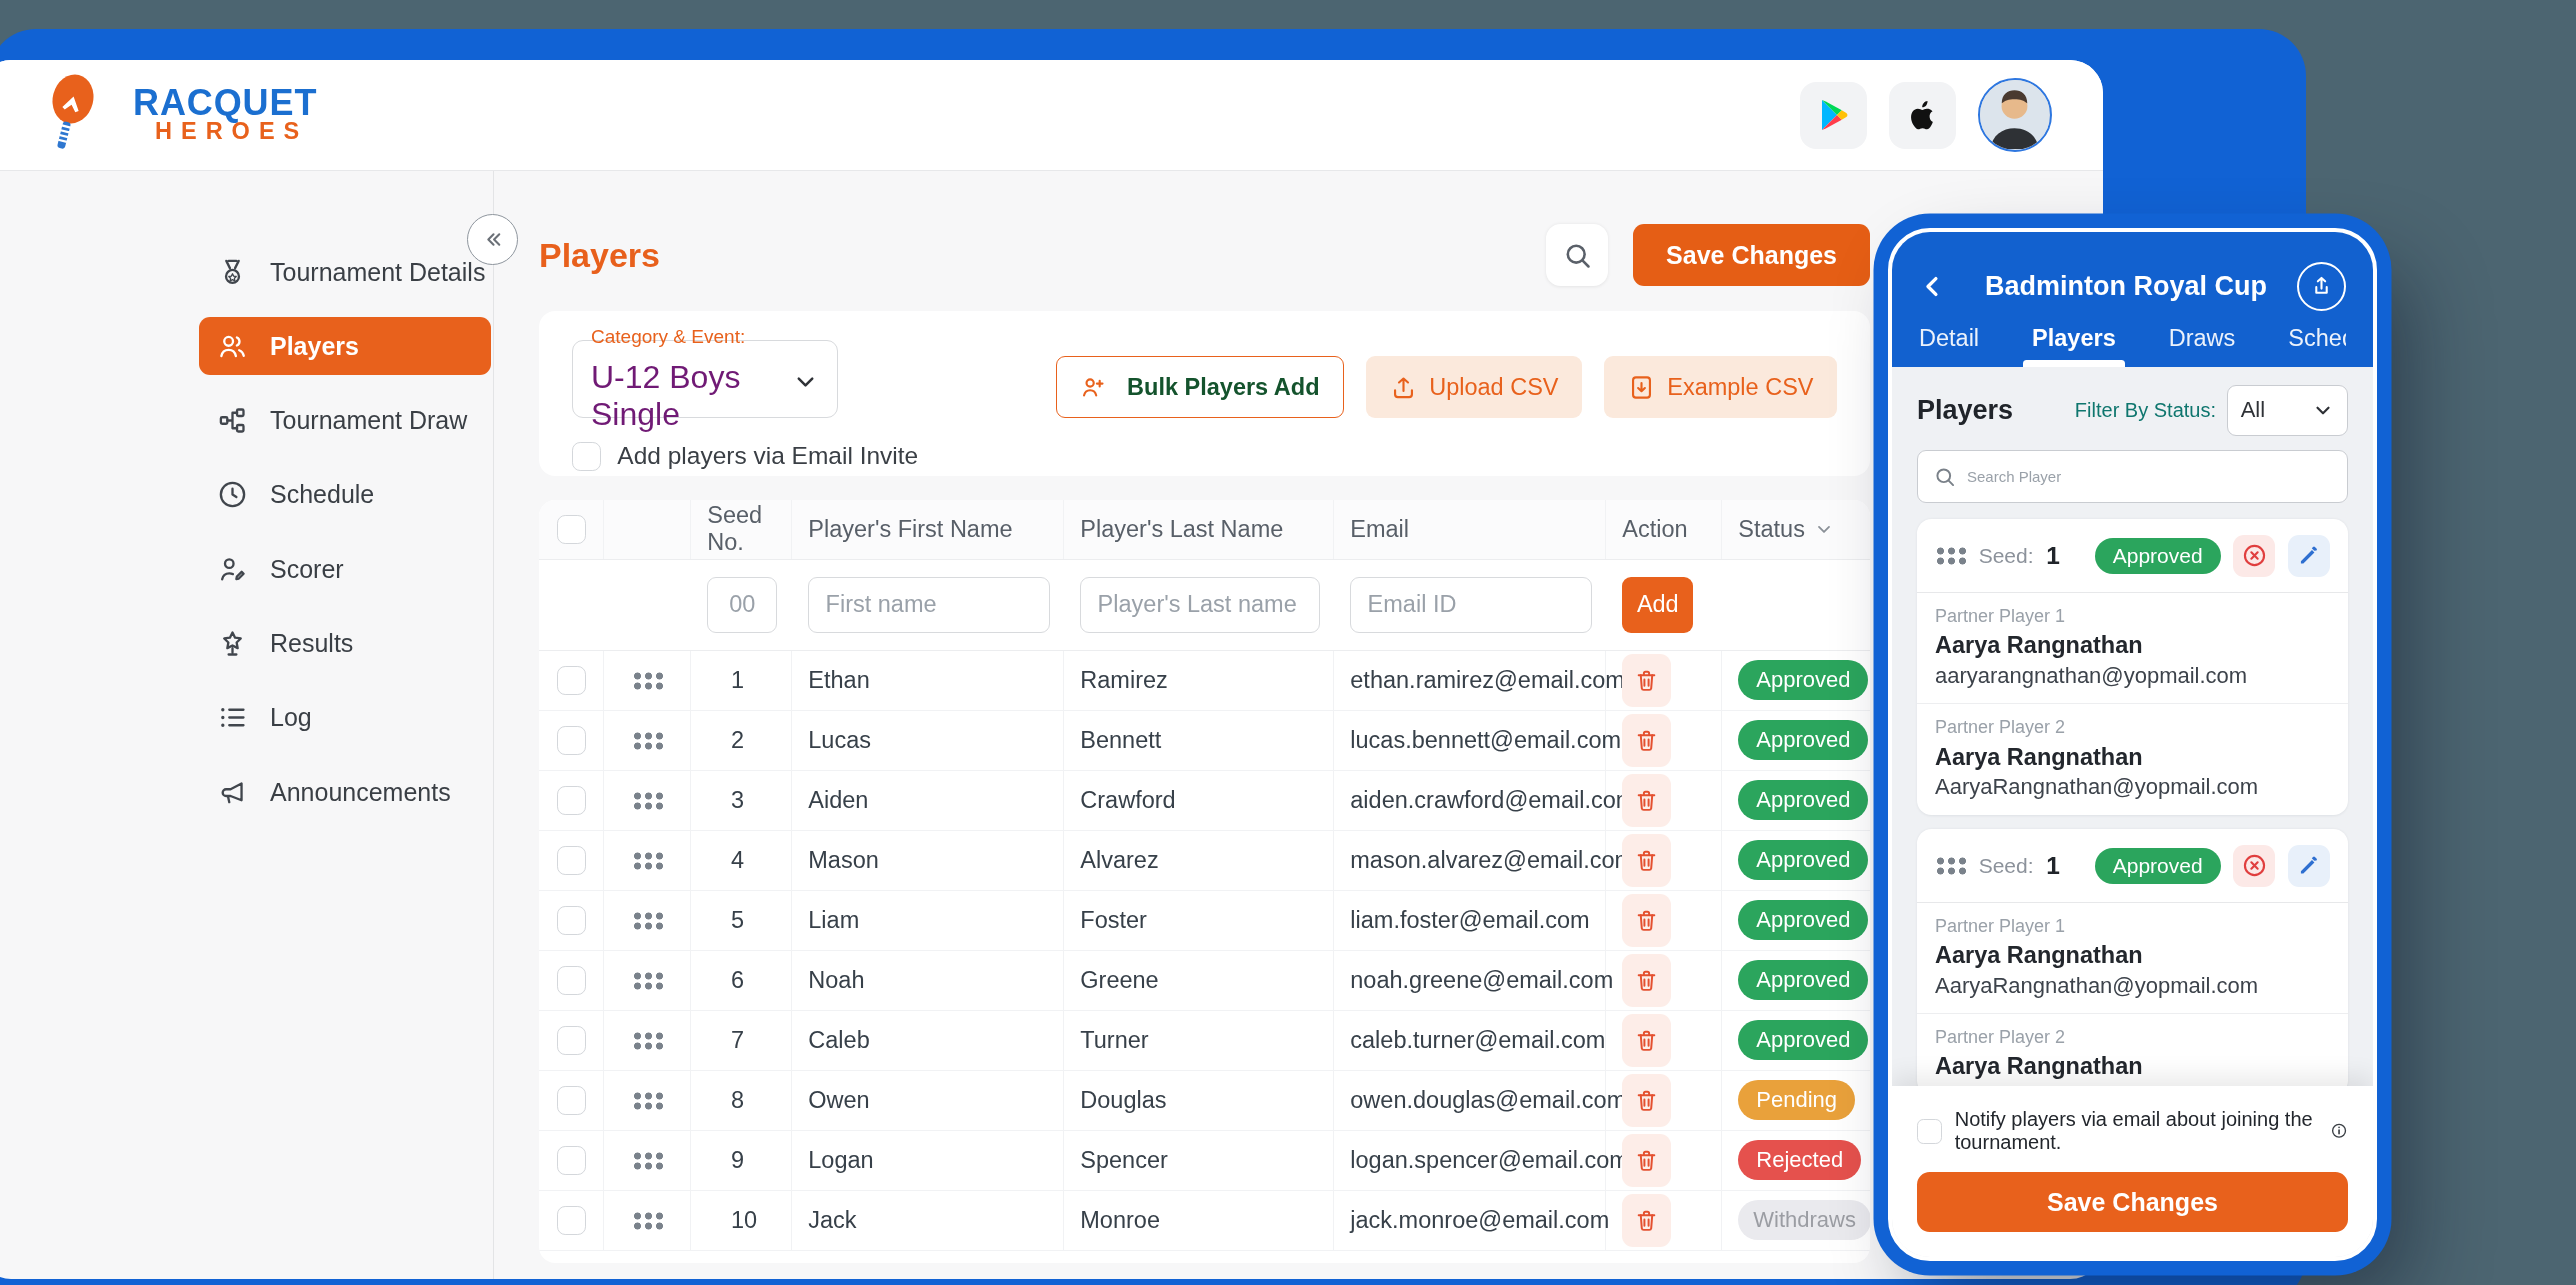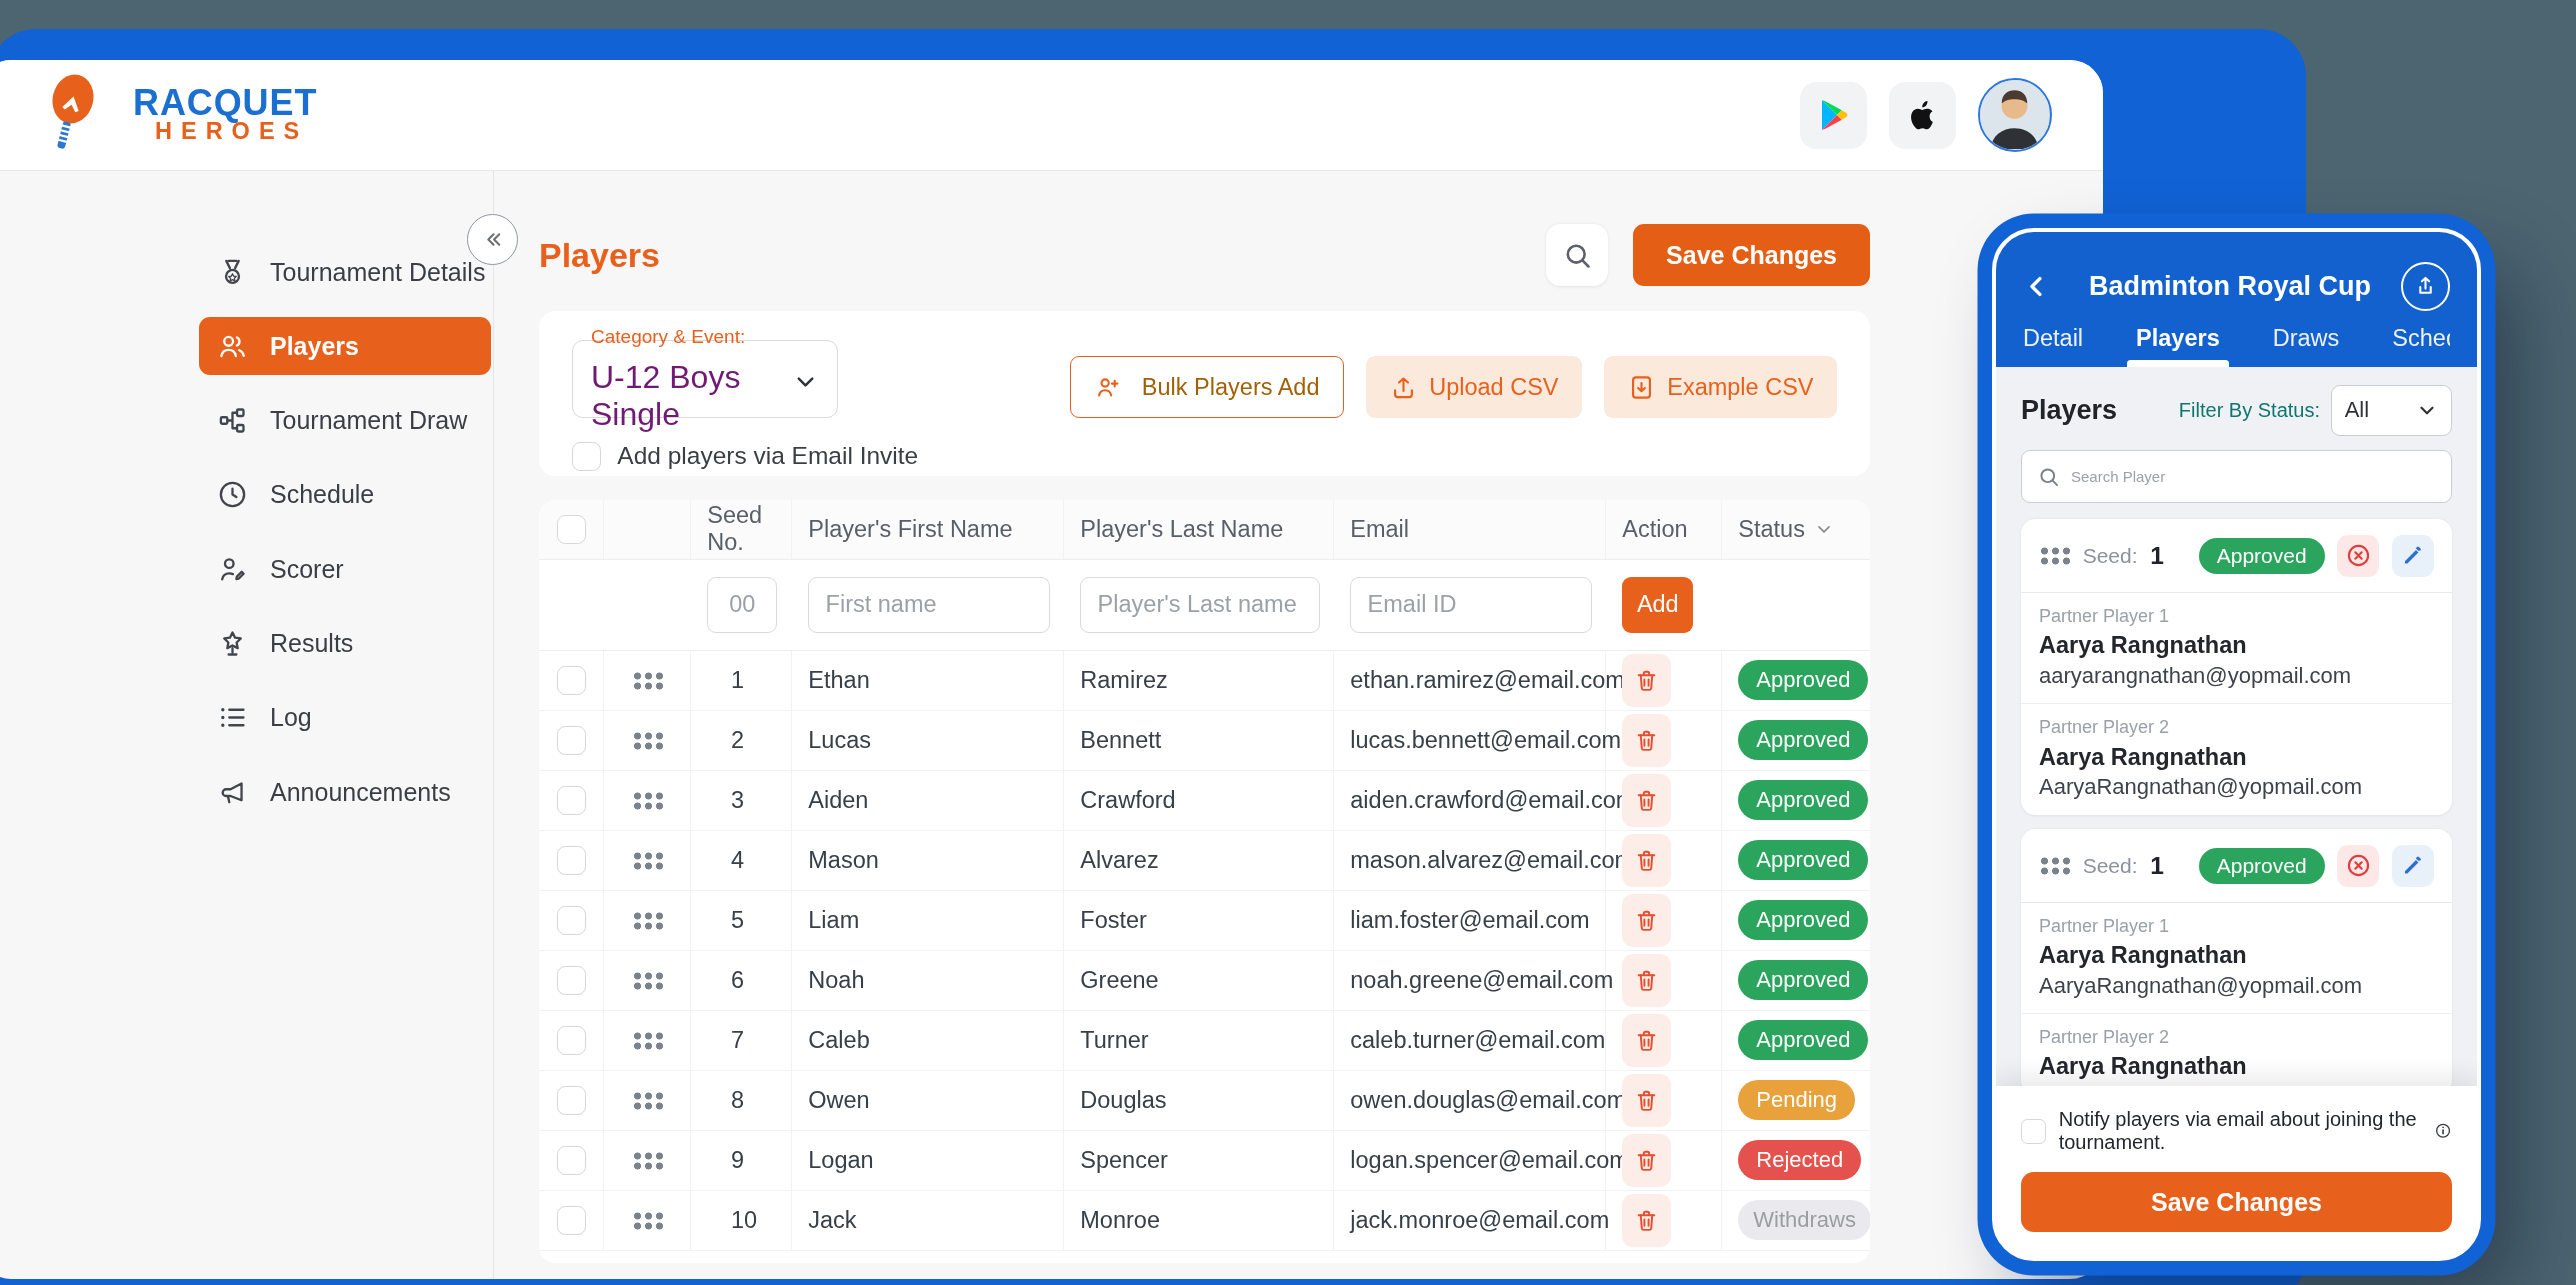--- a/index.html
+++ b/index.html
@@ -51,21 +51,21 @@
   .card{background:#fff;border-radius:16.3px;width:1331px}
   .toolbar-card{height:165px;padding:29px 33px 0 33px;margin-bottom:23.5px}
   .toolbar-row{display:flex;align-items:flex-end}
   .cat-select{width:266px;height:78px;border:1.8px solid #D8DADD;border-radius:11px;padding:11px 18px;
     display:flex;flex-direction:column;justify-content:center;position:relative;cursor:pointer;background:#fff}
   .cat-select .cl{font-size:19px;color:#E8611C;font-weight:500}
   .cat-select .cv{font-size:32px;color:#701a75;margin-top:11px}
   .cat-select svg{position:absolute;right:18px;top:27px}
   .tool-btns{margin-left:auto;display:flex;gap:22px}
   .btn-outline{height:62px;padding:0 23.5px;border:1.8px solid #E8611C;border-radius:9px;background:#fff;
-    color:#a16207;font-size:23.5px;font-weight:400;display:flex;align-items:center;gap:20px;cursor:pointer;font-family:inherit}
+    color:#14532d;font-size:23.5px;font-weight:700;display:flex;align-items:center;gap:20px;cursor:pointer;font-family:inherit}
   .btn-soft{height:62px;padding:0 23.5px;border:none;border-radius:9px;background:#FBE9DC;
     color:#E8611C;font-size:23.5px;font-weight:500;display:flex;align-items:center;gap:12.7px;cursor:pointer;font-family:inherit}
   .invite-row{display:flex;align-items:center;gap:16.3px;margin-top:23.5px}
   .cb{width:29px;height:29px;border:1.8px solid #D4D7DB;border-radius:8.2px;background:#fff;display:inline-block;flex:none;cursor:pointer}
   .invite-row .txt{font-size:24.5px;color:#3A3F45}
 
   
   .table-card{overflow:hidden;padding-bottom:12.7px}
   .tgrid{display:grid;grid-template-columns:65px 87px 101px 272px 270px 272px 116px 149px;align-items:center}
   .thead{height:60px;background:#FBFBFC;border-bottom:0.9px solid #ECEDEF}
@@ -89,21 +89,21 @@
     background-size:11px 10px;cursor:grab}
   .trash-btn{width:49px;height:53px;border-radius:11px;background:#FDEDE8;display:flex;align-items:center;justify-content:center;cursor:pointer}
   .pill{display:inline-flex;align-items:center;justify-content:center;height:40px;min-width:116px;
     padding:0 18px;border-radius:22px;font-size:22px;color:#fff;background:#888}
   .pill.s-approved{background:#2BA55D}
   .pill.s-pending{background:#E9A13B}
   .pill.s-rejected{background:#E5514D}
   .pill.s-withdraws{background:#EAEAEE;color:#9B9DA3}
 
   
-  .panel{position:absolute;left:1992px;top:228px;width:489px;height:1033px;background:#EFF1F4;
+  .panel{position:absolute;left:1888px;top:228px;width:489px;height:1033px;background:#EFF1F4;
     border:4.5px solid #fff;border-radius:42px;overflow:hidden;display:flex;flex-direction:column;
     box-shadow:0 0 0 14.5px #1162D4,31px 40px 82px rgba(8,18,38,.45)}
   .panel-header{background:#1261CF;padding:25px 27px 0 27px;flex:none}
   .ph-row{display:flex;align-items:center;height:58px}
   .ph-title{flex:1;text-align:center;color:#fff;font-size:27px;font-weight:bold}
   .share-btn{width:49px;height:49px;border-radius:50%;border:2.3px solid #fff;display:flex;align-items:center;justify-content:center;cursor:pointer}
   .back-btn{width:36px;display:flex;align-items:center;cursor:pointer}
   .ptabs{display:flex;gap:53px;margin-top:10px;white-space:nowrap;overflow:hidden}
   .ptab{font-size:23.5px;color:rgba(255,255,255,.92);padding-bottom:14.5px;position:relative;cursor:pointer}
   .ptab.active{font-weight:bold;color:#fff}

